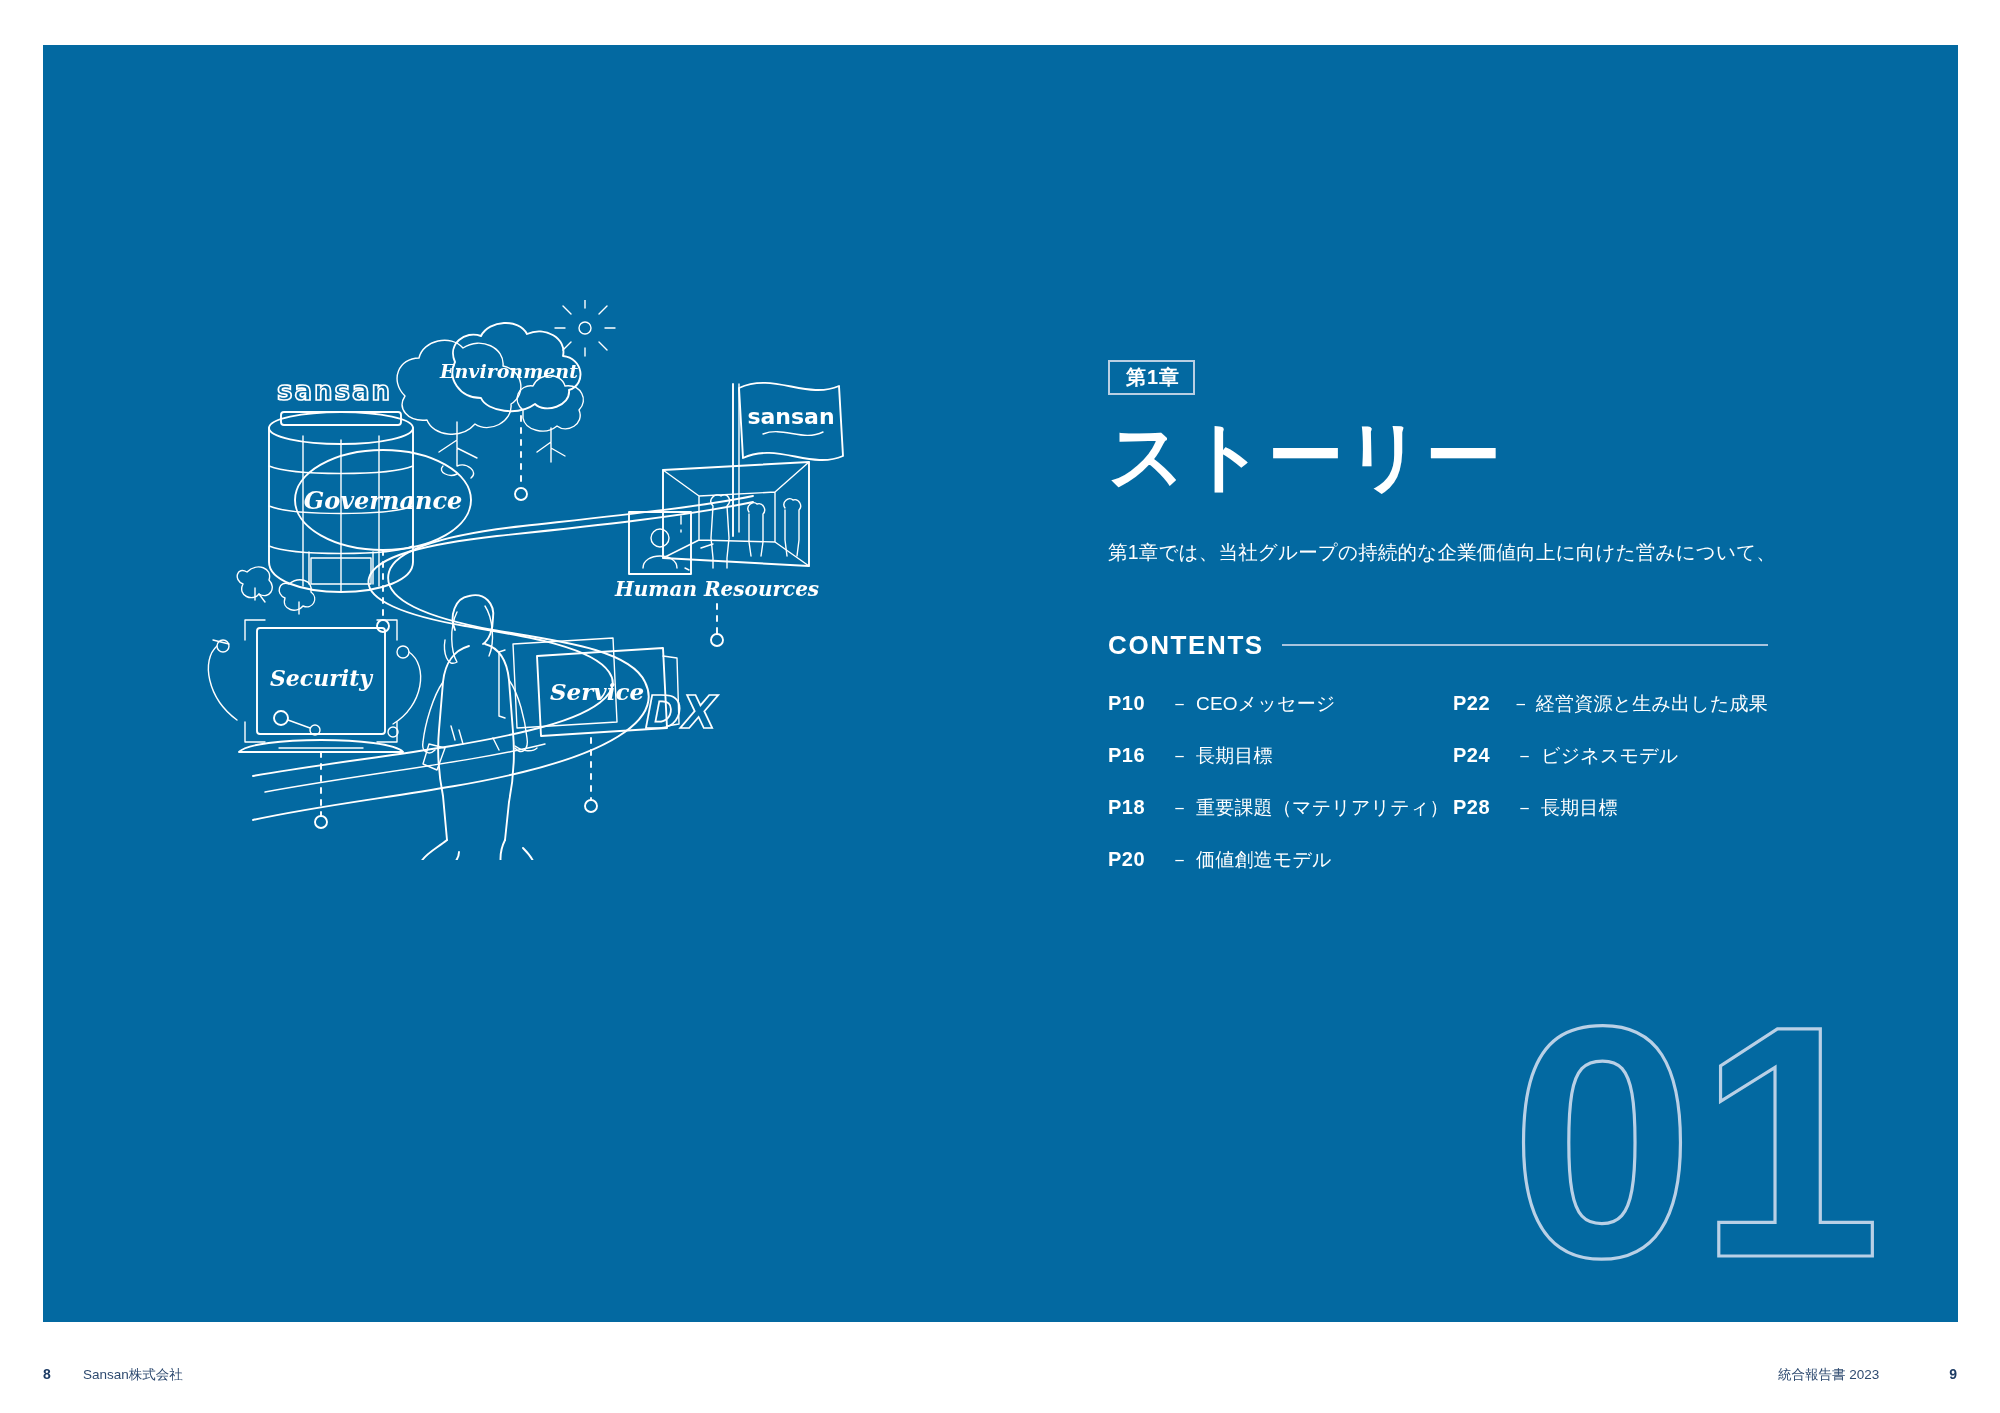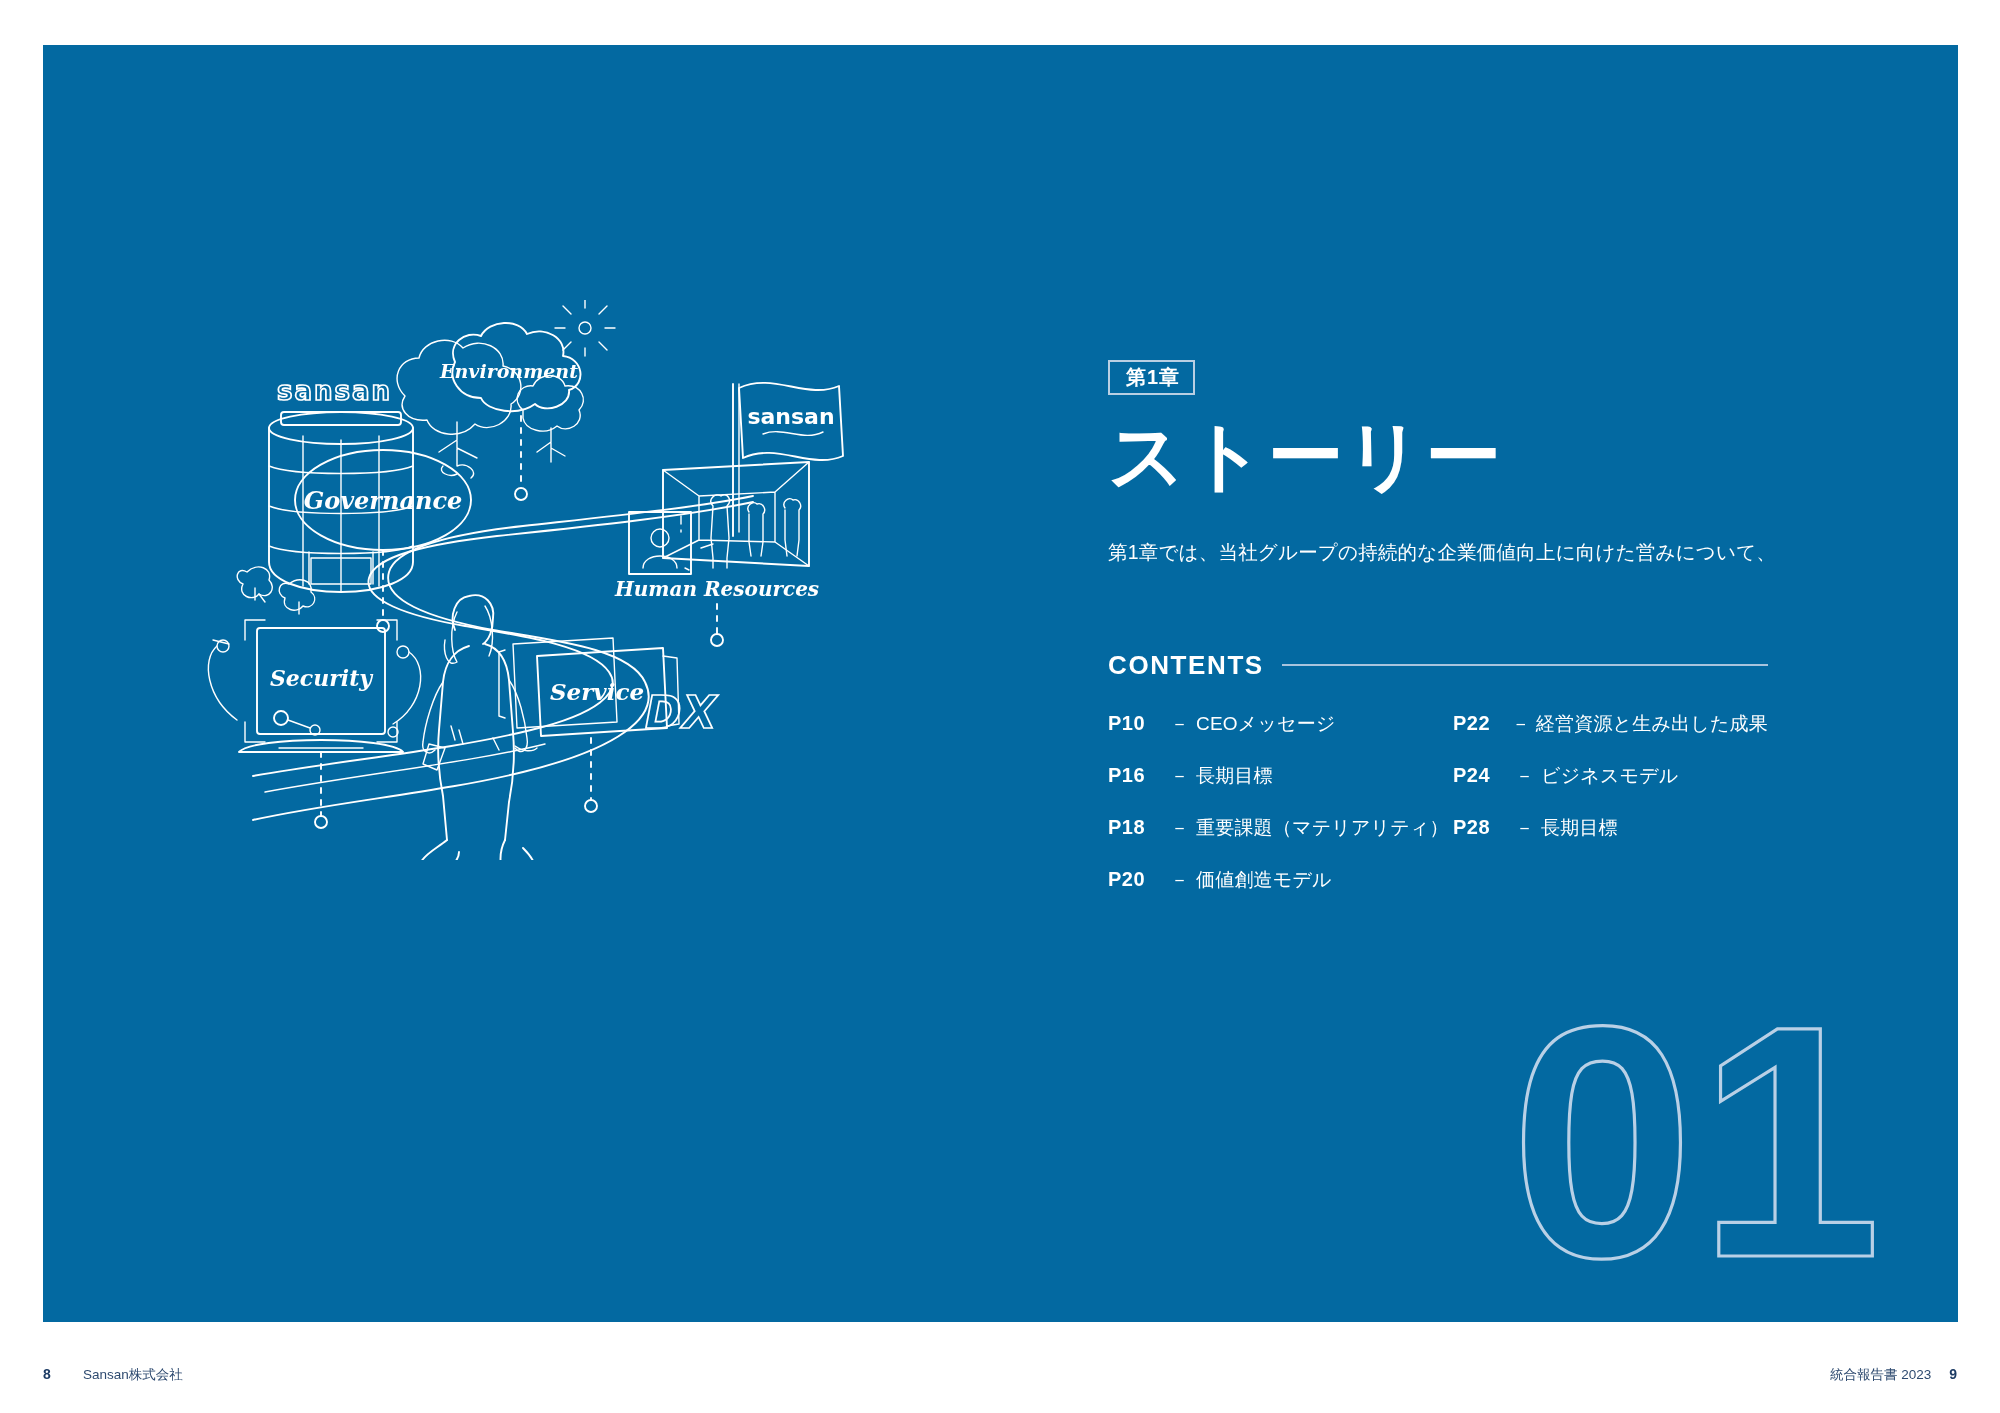--- a/index.html
+++ b/index.html
@@ -47,21 +47,21 @@
     margin-top:38px;
     color:#ffffff;
     font-size:19.5px;
     line-height:2.0;
     letter-spacing:0.2px;
     max-width:680px;
   }
   .lede div { white-space:nowrap; }
 
   
-  #contents-block { margin-top:78px; }
+  #contents-block { margin-top:58px; }
   .contents-head { display:flex; align-items:center; gap:18px; width:660px; }
   .contents-title {
     color:#ffffff; font-size:26px; font-weight:bold; letter-spacing:1.6px;
     white-space:nowrap;
   }
   .contents-rule { flex:1; height:2px; background:#a8c4de; }
 
   .contents-cols { display:flex; margin-top:30px; }
   .contents-col { width:345px; }
   .contents-col:nth-child(2) { width:315px; }
@@ -102,21 +102,21 @@
     fill:none; stroke:#ffffff; stroke-width:1.7;
     font-family:"DejaVu Sans", sans-serif; font-weight:bold;
   }
   #illustration .flag-txt { fill:#ffffff; font-family:"DejaVu Sans", sans-serif; font-weight:bold; }
 
   
   .footer { position:absolute; bottom:29px; color:#1b3a63; font-size:14px; }
   #footer-left { left:43px; display:flex; align-items:baseline; }
   #footer-left .pg { font-weight:bold; font-size:14px; width:40px; }
   #footer-left .txt { font-size:13.5px; opacity:.92; }
-  #footer-right { right:43px; display:flex; align-items:baseline; gap:18px; }
+  #footer-right { right:43px; display:flex; align-items:baseline; gap:70px; }
   #footer-right .txt { font-size:13.5px; opacity:.92; }
   #footer-right .pg { font-weight:bold; font-size:14px; }
 </style>
 </head>
 <body>
 
 <div id="spread">
 
   <div id="blue-panel">
 

